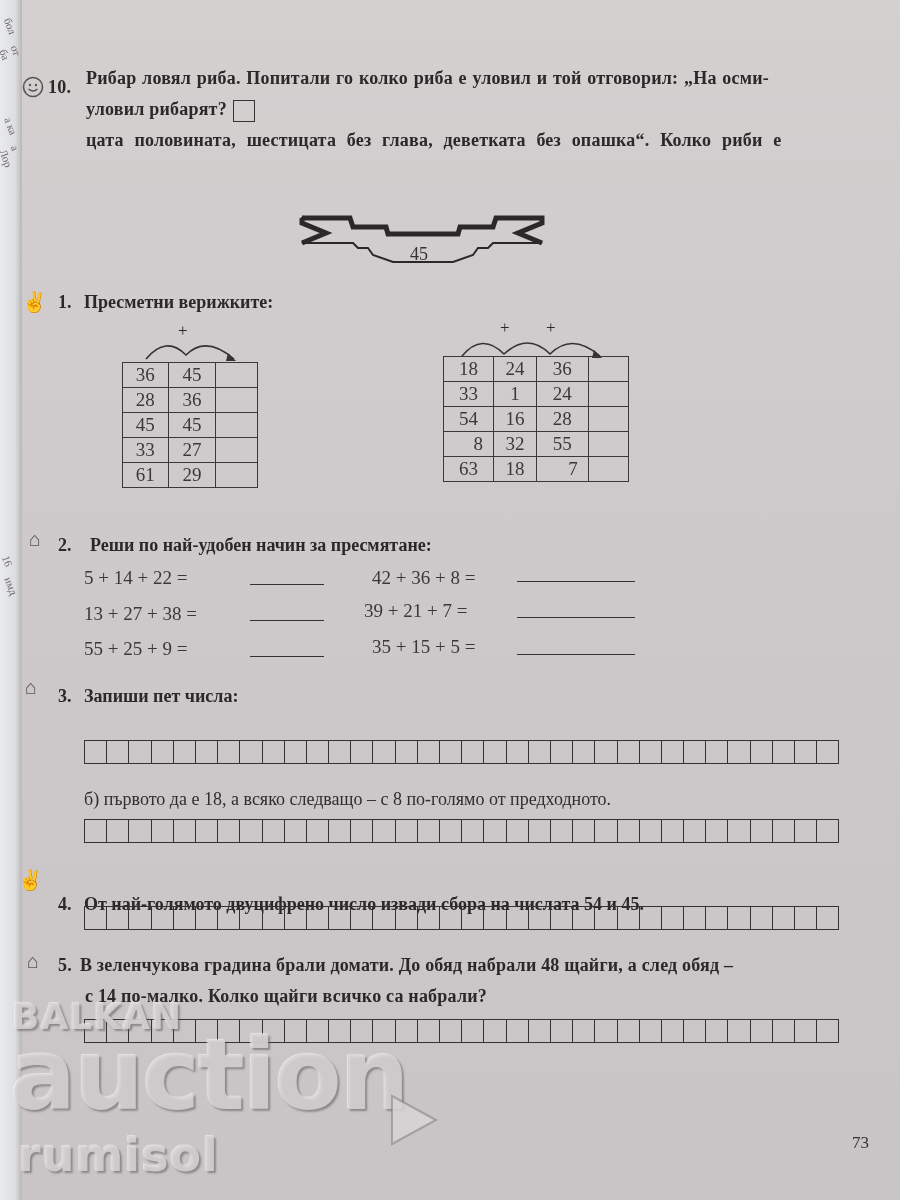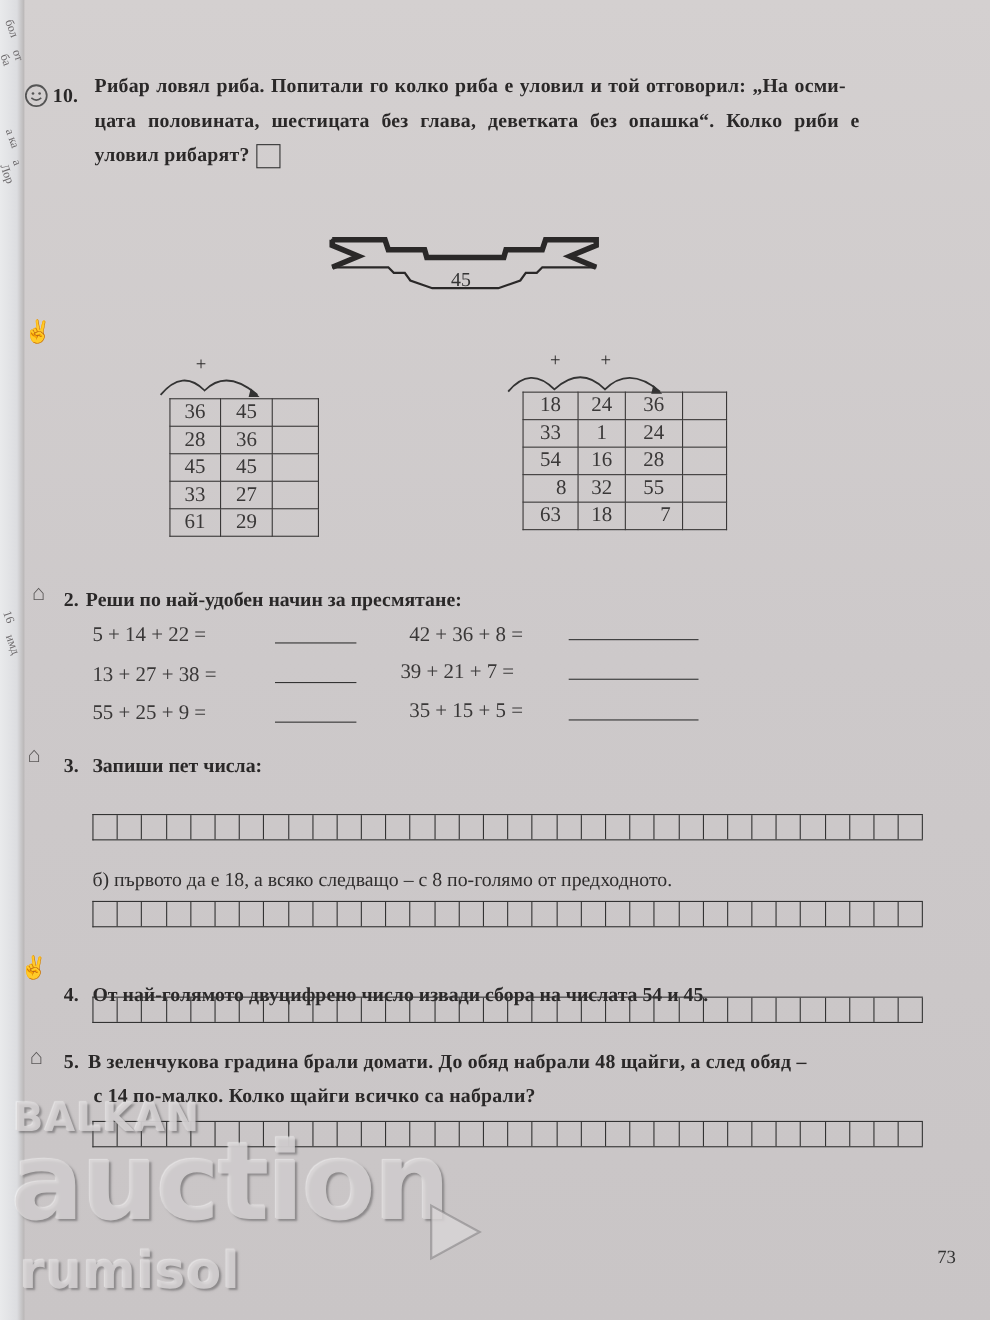--- a/index.html
+++ b/index.html
@@ -24,21 +24,21 @@
       position: absolute; width: 22px; height: 22px; color: #5a5757;
       display: flex; align-items: center; justify-content: center;
       font-size: 20px; line-height: 1;
     }
     .ex-title { font-weight: bold; font-size: 18px; }
     .para { font-weight: bold; font-size: 18px; line-height: 31px; letter-spacing: 0.2px; }
     .answer-square {
       display: inline-block; width: 20px; height: 20px; border: 1.5px solid #333;
       vertical-align: middle; margin-left: 6px;
     }
-    table.chain { border-collapse: collapse; position: absolute; margin-left: 32px; }
+    table.chain { border-collapse: collapse; position: absolute; }
     table.chain td {
       border: 1.5px solid #3a3838; font-size: 19px; text-align: center;
       height: 24px; padding: 0; color: #3a3838;
     }
     .eq { position: absolute; font-size: 19px; color: #3a3838; white-space: pre; }
     .blank { position: absolute; height: 0; border-bottom: 1.5px solid #333; }
     .sub { position: absolute; font-size: 18px; color: #2f2d2d; }
     .grid-row {
       position: absolute; display: flex; border-top: 1.5px solid #333; border-bottom: 1.5px solid #333;
       border-left: 1.5px solid #333; height: 22px;
@@ -70,34 +70,38 @@
     <svg width="22" height="22" viewBox="0 0 22 22">
         <circle cx="11" cy="11" r="9.5" fill="none" stroke="#555" stroke-width="1.6"></circle>
         <circle cx="8" cy="9" r="1.2" fill="#555"></circle>
         <circle cx="14" cy="9" r="1.2" fill="#555"></circle>
         <path d="M6.5 13 Q11 17 15.5 13" fill="none" stroke="#555" stroke-width="1.5"></path>
       </svg>
   </div>
   <div class="abs para" style="left:26px; top:72px;">10.</div>
   <div class="abs para" style="left:64px; top:63px; width:800px;">
     <div style="white-space:nowrap; word-spacing:1px">Рибар ловял риба. Попитали го колко риба е уловил и той отговорил: „На осми-</div>
+    <div style="white-space:nowrap;"><span>уловил рибарят?</span><span class="answer-square"></span></div>
     <div style="white-space:nowrap; word-spacing:6px">цата половината, шестицата без глава, деветката без опашка“. Колко риби е</div>
-    <div style="white-space:nowrap;"><span>уловил рибарят?</span><span class="answer-square"></span></div>
   </div>
 
   <div class="abs" style="left:276px; top:210px; width:250px; height:65px;">
     <svg width="250" height="65" viewBox="0 0 250 65">
       <path d="M4 8 L52 8 L55 17 L88 17 L90 24 L160 24 L162 17 L195 17 L198 8 L244 8 L244 13 L220 23 L244 33 L195 33 L190 38 L180 38 L175 45 L155 52 L95 52 L75 45 L70 38 L60 38 L55 33 L4 33 L28 23 L4 13 Z" fill="none" stroke="#2a2828" stroke-width="2"></path>
       <path d="M4 8 L52 8 L55 17 L88 17 L90 24 L160 24 L162 17 L195 17 L198 8 L244 8 L244 13 L220 23 L244 33" fill="none" stroke="#2a2828" stroke-width="5"></path>
       <path d="M4 8 L4 13 L28 23 L4 33" fill="none" stroke="#2a2828" stroke-width="5"></path>
     </svg>
     <div class="abs" style="left:112px; top:34px; font-size:18px; color:#333;">45</div>
   </div>
 
   <div class="margin-icon" style="left:2px; top:291px;">✌</div>
+  <div class="abs ex-title" style="left:36px; top:292px;">
+    <span>1.</span>
+    <span style="margin-left:8px">Пресметни верижките:</span>
+  </div>
 
   <div class="abs" style="left:120px; top:325px; width:120px; height:40px;">
     <svg width="120" height="40">
         <path d="M4 34 Q24 10 44 30 Q64 10 92 34" fill="none" stroke="#333" stroke-width="1.6"></path>
         <path d="M86 28 L94 36 L84 36 Z" fill="#333"></path>
       </svg>
     <div class="abs" style="left:36px; top:-4px; font-size:17px;">+</div>
   </div>
   <table class="chain" style="left:100px; top:362px; width:136px;">
     <tbody id="tbl-left">
@@ -168,21 +172,21 @@
           <td style="width: 46px;">18</td>
           <td style="width: 46px; text-align: right; padding-right: 10px;">7</td>
           <td style="width: 46px;"></td>
         </tr>
       </tbody>
   </table>
 
   <div class="margin-icon" style="left:2px; top:528px;">⌂</div>
   <div class="abs ex-title" style="left:36px; top:535px;">
     <span>2.</span>
-    <span style="margin-left:2px">Реши по най-удобен начин за пресмятане:</span>
+    <span style="margin-left:14px">Реши по най-удобен начин за пресмятане:</span>
   </div>
   <div class="eq" style="left:62px; top:567px;">5 + 14 + 22 =</div>
   <div class="blank" style="left:228px; top:584px; width:74px;"></div>
   <div class="eq" style="left:62px; top:603px;">13 + 27 + 38 =</div>
   <div class="blank" style="left:228px; top:620px; width:74px;"></div>
   <div class="eq" style="left:62px; top:638px;">55 + 25 + 9 =</div>
   <div class="blank" style="left:228px; top:656px; width:74px;"></div>
 
   <div class="eq" style="left:350px; top:567px;">42 + 36 + 8 =</div>
   <div class="blank" style="left:495px; top:581px; width:118px;"></div>

